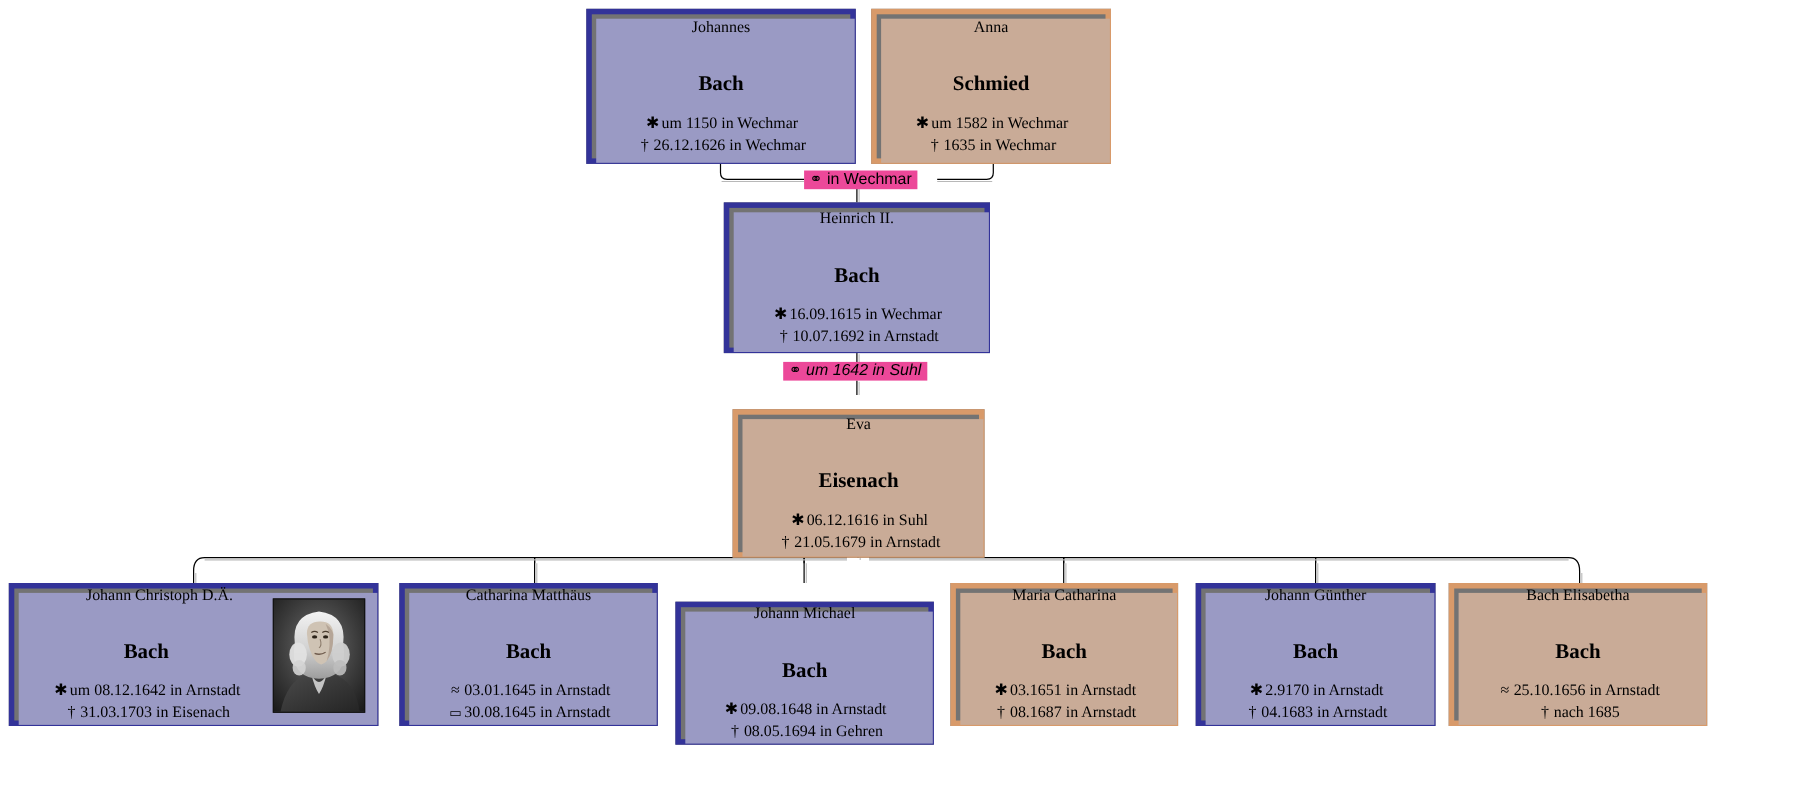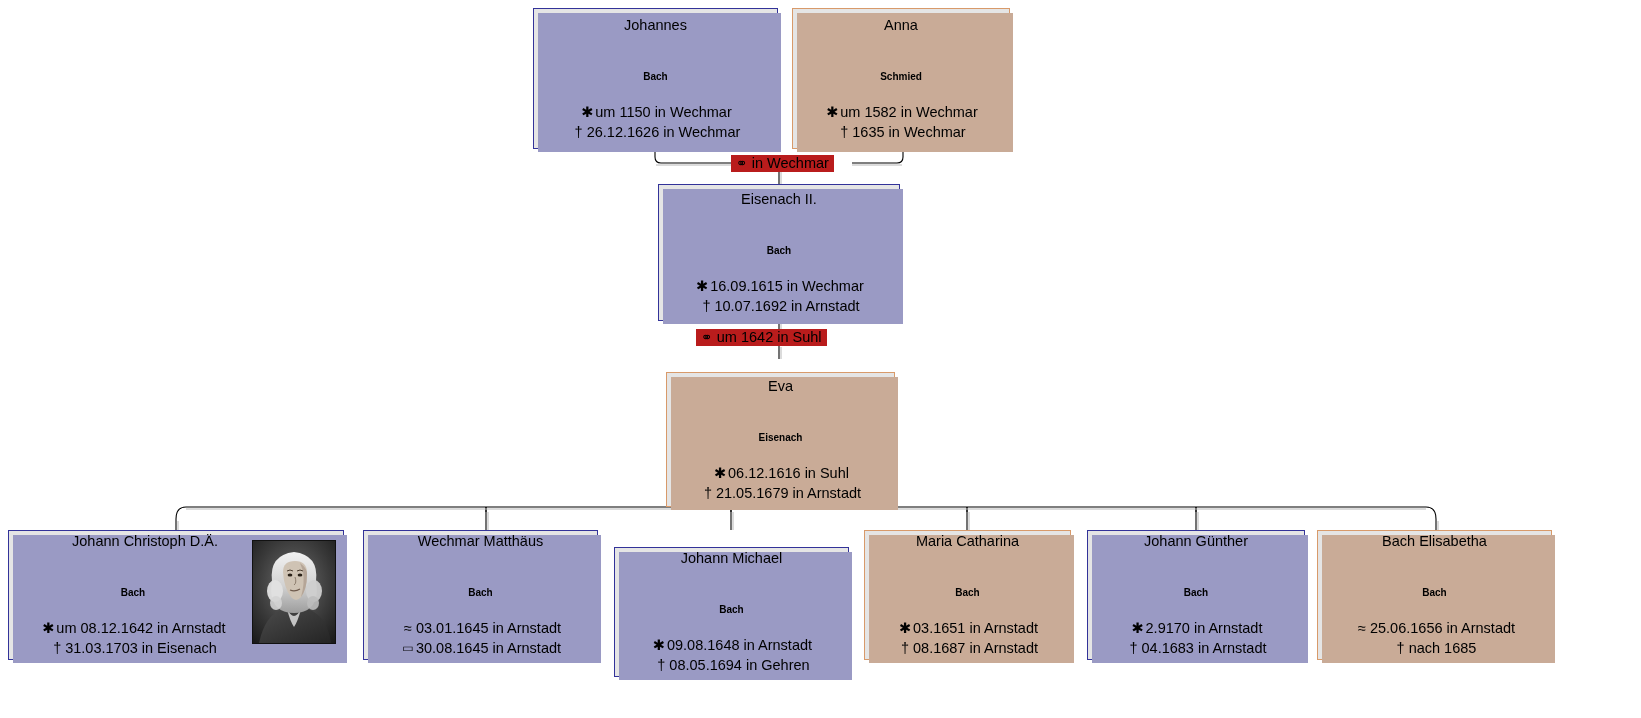--- a/index.html
+++ b/index.html
@@ -26,23 +26,24 @@
     left: 0; top: 0;
     width: 1641px;
     height: 718px;
     pointer-events: none;
   }
 
   
   .person {
     position: absolute;
     box-sizing: border-box;
-    background: #e5e5e5;
-    border: 1px solid #fca5a5;
+    background: #737373;
+    border: 5px solid #fca5a5;
     z-index: 5;
+    font-family: Liberation Serif, serif;
   }
   .person.male   { border-color: #333399; }
   .person.female { border-color: #d89a6a; }
 
   
   .person::after {
     content: "";
     position: absolute;
     left: 4px; top: 4px;
     width: 100%; height: 100%;
@@ -59,21 +60,21 @@
     justify-content: center;
     align-items: center;
     text-align: center;
   }
   .p-given {
     font-size: 14.5px;
     line-height: 19px;
     white-space: nowrap;
   }
   .p-surname {
-    font-size: 10px;
+    font-size: 19px;
     line-height: 19px;
     font-weight: bold;
     white-space: nowrap;
     margin-top: 32px;
   }
   .p-events {
     margin-top: 16px;
     font-size: 14.5px;
     line-height: 20px;
   }
@@ -104,21 +105,21 @@
     width: 100%;
     height: 100%;
     display: block;
   }
 
   
   .marr {
     position: absolute;
     font-size: 14.5px;
     line-height: 17px;
-    background: #b91c1c;
+    background: #ec4899;
     padding: 0 5px;
     white-space: nowrap;
     z-index: 6;
   }
   .marr .msym {
     font-family: "DejaVu Sans", sans-serif;
     font-size: 14px;
   }
 </style>
 </head>
@@ -209,36 +210,36 @@
     </div>
   </div>
 
   <div class="marr" style="left:731px; top:155px;">
     <span class="msym">⚭</span>
     <span>in Wechmar</span>
   </div>
 
   <div class="person male" style="left:658px; top:184px; width:242px; height:137px;">
     <div class="p-inner">
-      <div class="p-given">Eisenach II.</div>
+      <div class="p-given">Heinrich II.</div>
       <div class="p-surname">Bach</div>
       <div class="p-events">
         <div class="p-event">
           <span class="ev-sym">✱</span>
           <span class="ev-txt">16.09.1615 in Wechmar</span>
         </div>
         <div class="p-event">
           <span class="ev-sym">†</span>
           <span class="ev-txt">10.07.1692 in Arnstadt</span>
         </div>
       </div>
     </div>
   </div>
 
-  <div class="marr" style="left:696px; top:329px;">
+  <div class="marr" style="left:712px; top:329px;font-style:italic;">
     <span class="msym">⚭</span>
     <span>um 1642 in Suhl</span>
   </div>
 
   <div class="person female" style="left:666px; top:372px; width:229px; height:135px;">
     <div class="p-inner">
       <div class="p-given">Eva</div>
       <div class="p-surname">Eisenach</div>
       <div class="p-events">
         <div class="p-event">
@@ -312,21 +313,21 @@
           <ellipse cx="60" cy="62" rx="6" ry="7" fill="#bdbdbd" opacity="0.9"></ellipse>
 
           <rect x="0" y="0" width="82" height="102" fill="none"></rect>
         </svg>
       </div>
     </div>
   </div>
 
   <div class="person male" style="left:363px; top:530px; width:235px; height:130px;">
     <div class="p-inner">
-      <div class="p-given">Wechmar Matthäus</div>
+      <div class="p-given">Catharina Matthäus</div>
       <div class="p-surname">Bach</div>
       <div class="p-events">
         <div class="p-event">
           <span class="ev-sym">≈</span>
           <span class="ev-txt">03.01.1645 in Arnstadt</span>
         </div>
         <div class="p-event">
           <span class="ev-sym" style="font-size:12px;">▭</span>
           <span class="ev-txt">30.08.1645 in Arnstadt</span>
         </div>
@@ -385,21 +386,21 @@
     </div>
   </div>
 
   <div class="person female" style="left:1317px; top:530px; width:235px; height:130px;">
     <div class="p-inner">
       <div class="p-given">Bach Elisabetha</div>
       <div class="p-surname">Bach</div>
       <div class="p-events">
         <div class="p-event">
           <span class="ev-sym">≈</span>
-          <span class="ev-txt">25.06.1656 in Arnstadt</span>
+          <span class="ev-txt">25.10.1656 in Arnstadt</span>
         </div>
         <div class="p-event">
           <span class="ev-sym">†</span>
           <span class="ev-txt">nach 1685</span>
         </div>
       </div>
     </div>
   </div>
 
 </div>

